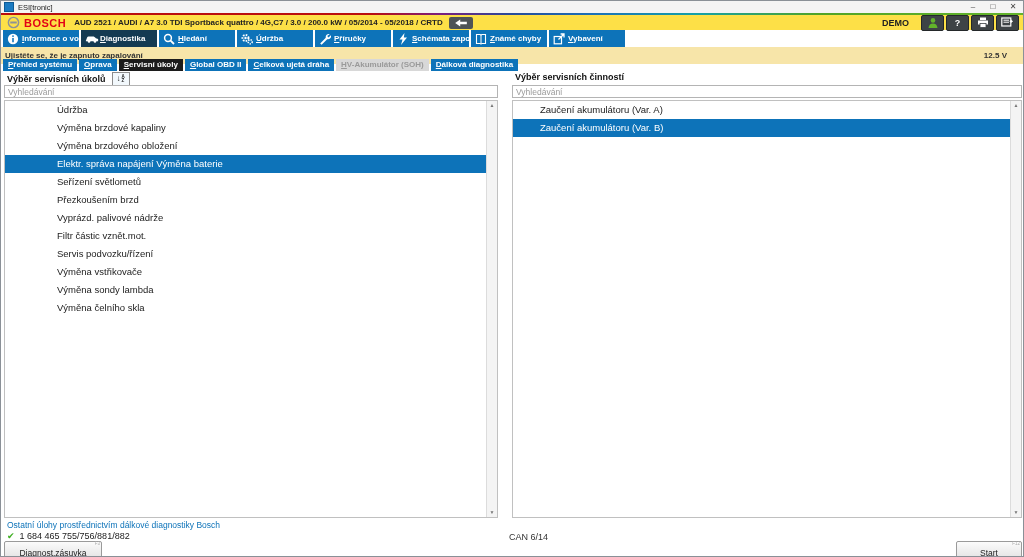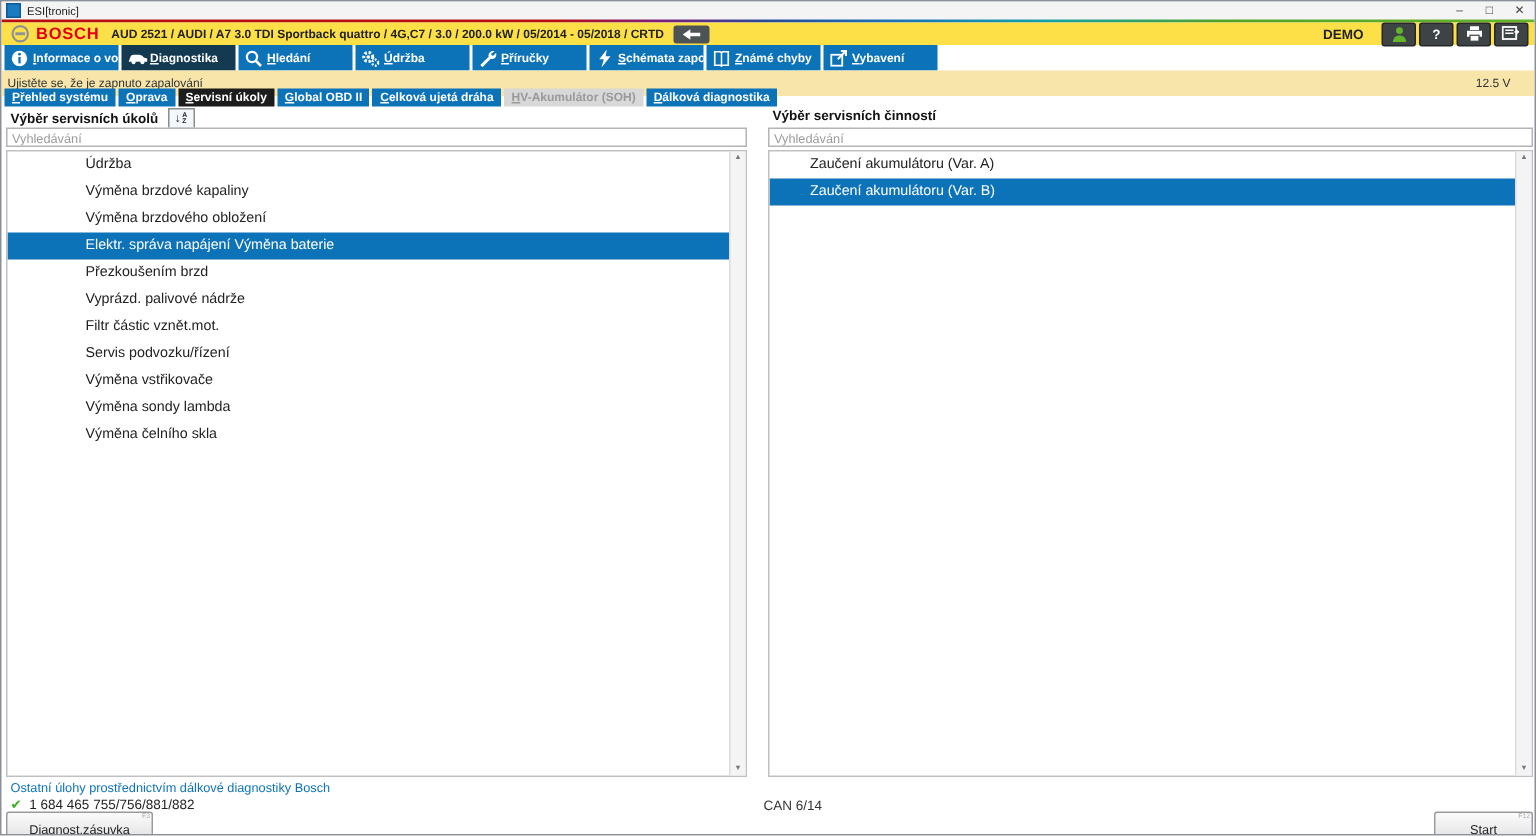--- a/index.html
+++ b/index.html
@@ -37,21 +37,21 @@
   .maintab{width:76px;margin-right:2px;background:var(--accent);color:#fff;display:flex;
            align-items:center;font-size:8px;font-weight:bold;white-space:nowrap;overflow:hidden;
            cursor:pointer;}
   .maintab .ticon{width:12px;height:12px;margin:0 3px 0 4px;flex:0 0 auto;}
   .maintab.selected{background:var(--tabsel);}
   .maintab .tlabel{display:inline-block;}
   .maintab .tlabel::first-letter{text-decoration:underline;}
 
   
   .warnbar{position:absolute;top:46px;left:0;right:0;height:17px;background:var(--warnbg);
-           display:flex;align-items:center;font-size:8px;color:#333;}
+           display:flex;align-items:center;font-size:8px;color:#333;font-weight:bold;}
   .warnbar .msg{margin-left:4px;}
   .warnbar .volt{margin-left:auto;margin-right:16px;}
 
   
   .subtabs{position:absolute;top:58px;left:2px;height:12px;display:flex;}
   .subtab{margin-right:2px;padding:0 5px;background:var(--accent);color:#fff;font-size:8px;
           font-weight:bold;line-height:12px;white-space:nowrap;cursor:pointer;}
   .subtab::first-letter{text-decoration:underline;}
   .subtab.selected{background:#1c1c1c;}
   .subtab.disabled{background:#d8d8d8;color:#9a9a9a;cursor:default;}
@@ -270,20 +270,21 @@
 
   <input class="searchbox" id="lp-search" placeholder="Vyhledávání" style="">
   <input class="searchbox" id="rp-search" placeholder="Vyhledávání" style="">
 
   <div class="listbox" id="lp-list">
     <div class="rows">
         <div class="lrow">Údržba</div>
         <div class="lrow">Výměna brzdové kapaliny</div>
         <div class="lrow">Výměna brzdového obložení</div>
         <div class="lrow selected">Elektr. správa napájení Výměna baterie</div>
+        <div class="lrow">Seřízení světlometů</div>
         <div class="lrow">Přezkoušením brzd</div>
         <div class="lrow">Vyprázd. palivové nádrže</div>
         <div class="lrow">Filtr částic vznět.mot.</div>
         <div class="lrow">Servis podvozku/řízení</div>
         <div class="lrow">Výměna vstřikovače</div>
         <div class="lrow">Výměna sondy lambda</div>
         <div class="lrow">Výměna čelního skla</div>
       </div>
     <div class="vscroll">
       <span class="sa up">▲</span>

